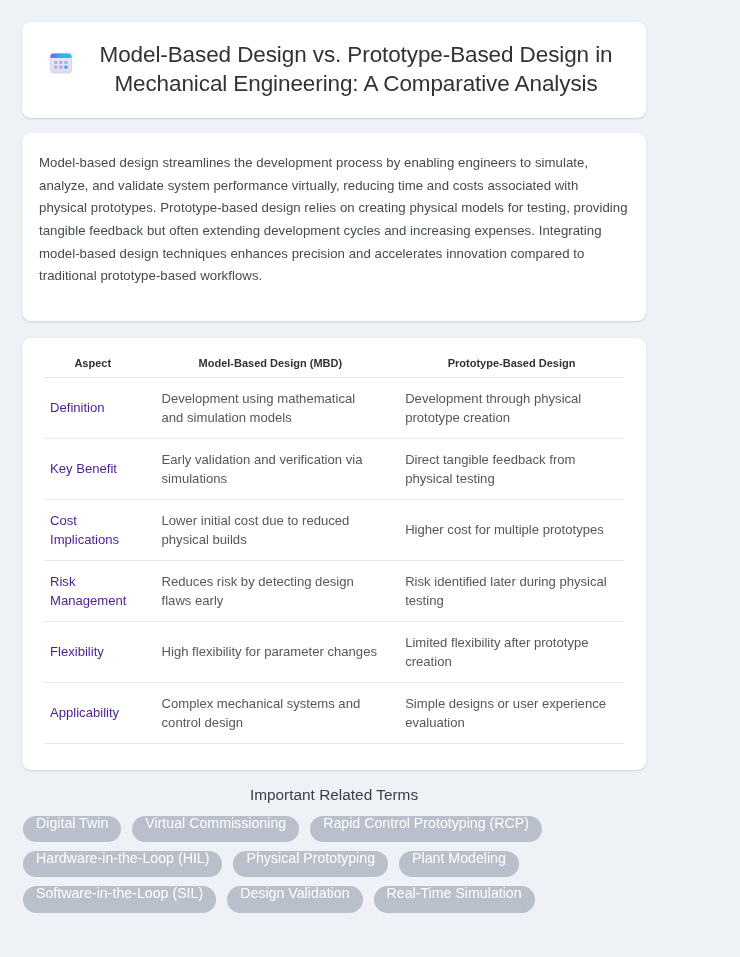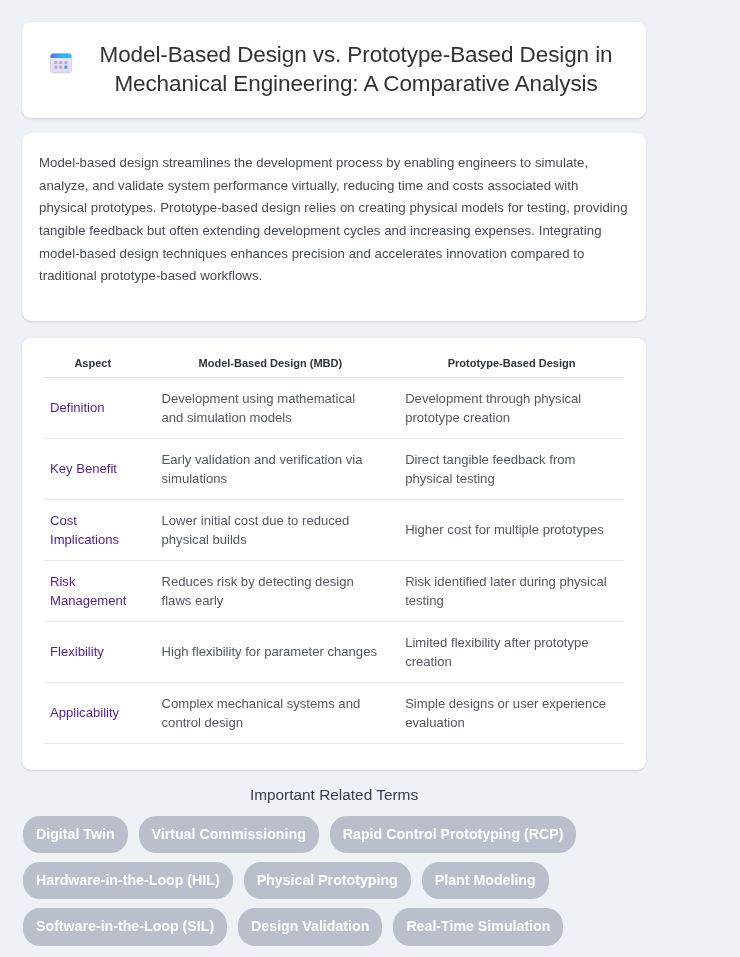--- a/index.html
+++ b/index.html
@@ -120,24 +120,23 @@
     flex-wrap: wrap;
     gap: 9px 11px;
     padding: 0 1px;
     justify-content: flex-start;
   }
   .tag {
     background: #b9c0cc;
     color: #ffffff;
     font-size: 14.2px;
     line-height: 1;
-    padding: 11px 13px 12px 13px;
+    padding: 0 13px 12px 13px;
     border-radius: 17px;
     white-space: nowrap;
-    font-weight: bold;
   }
 </style>
 </head>
 <body>
 
 <div class="page">
 
   <div class="card title-card">
     <div class="title-row">
       <span class="title-icon">

